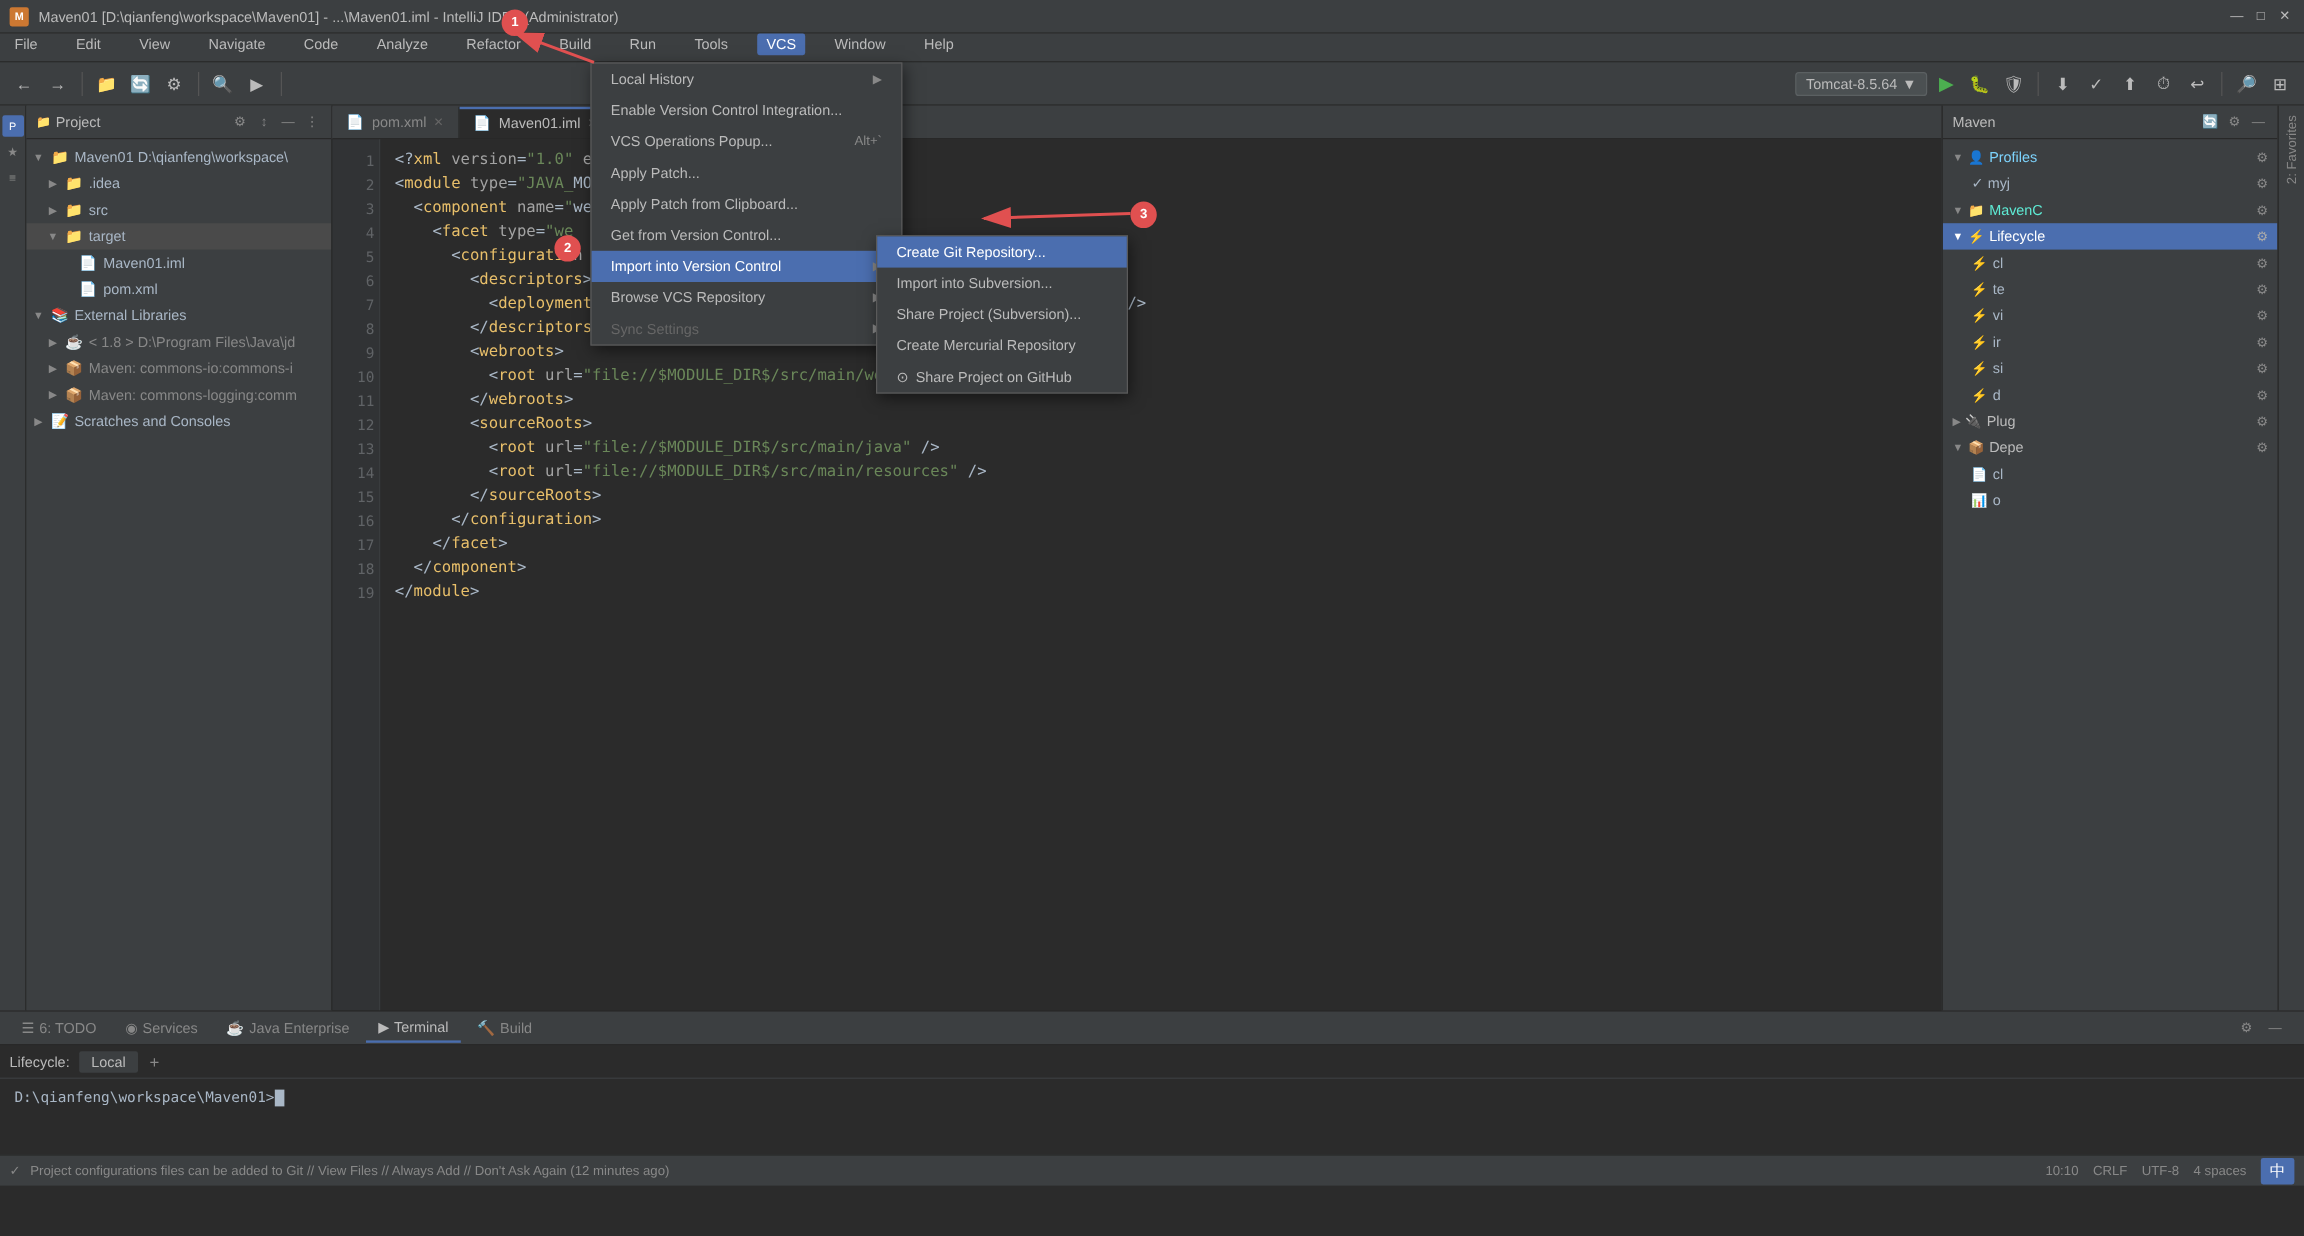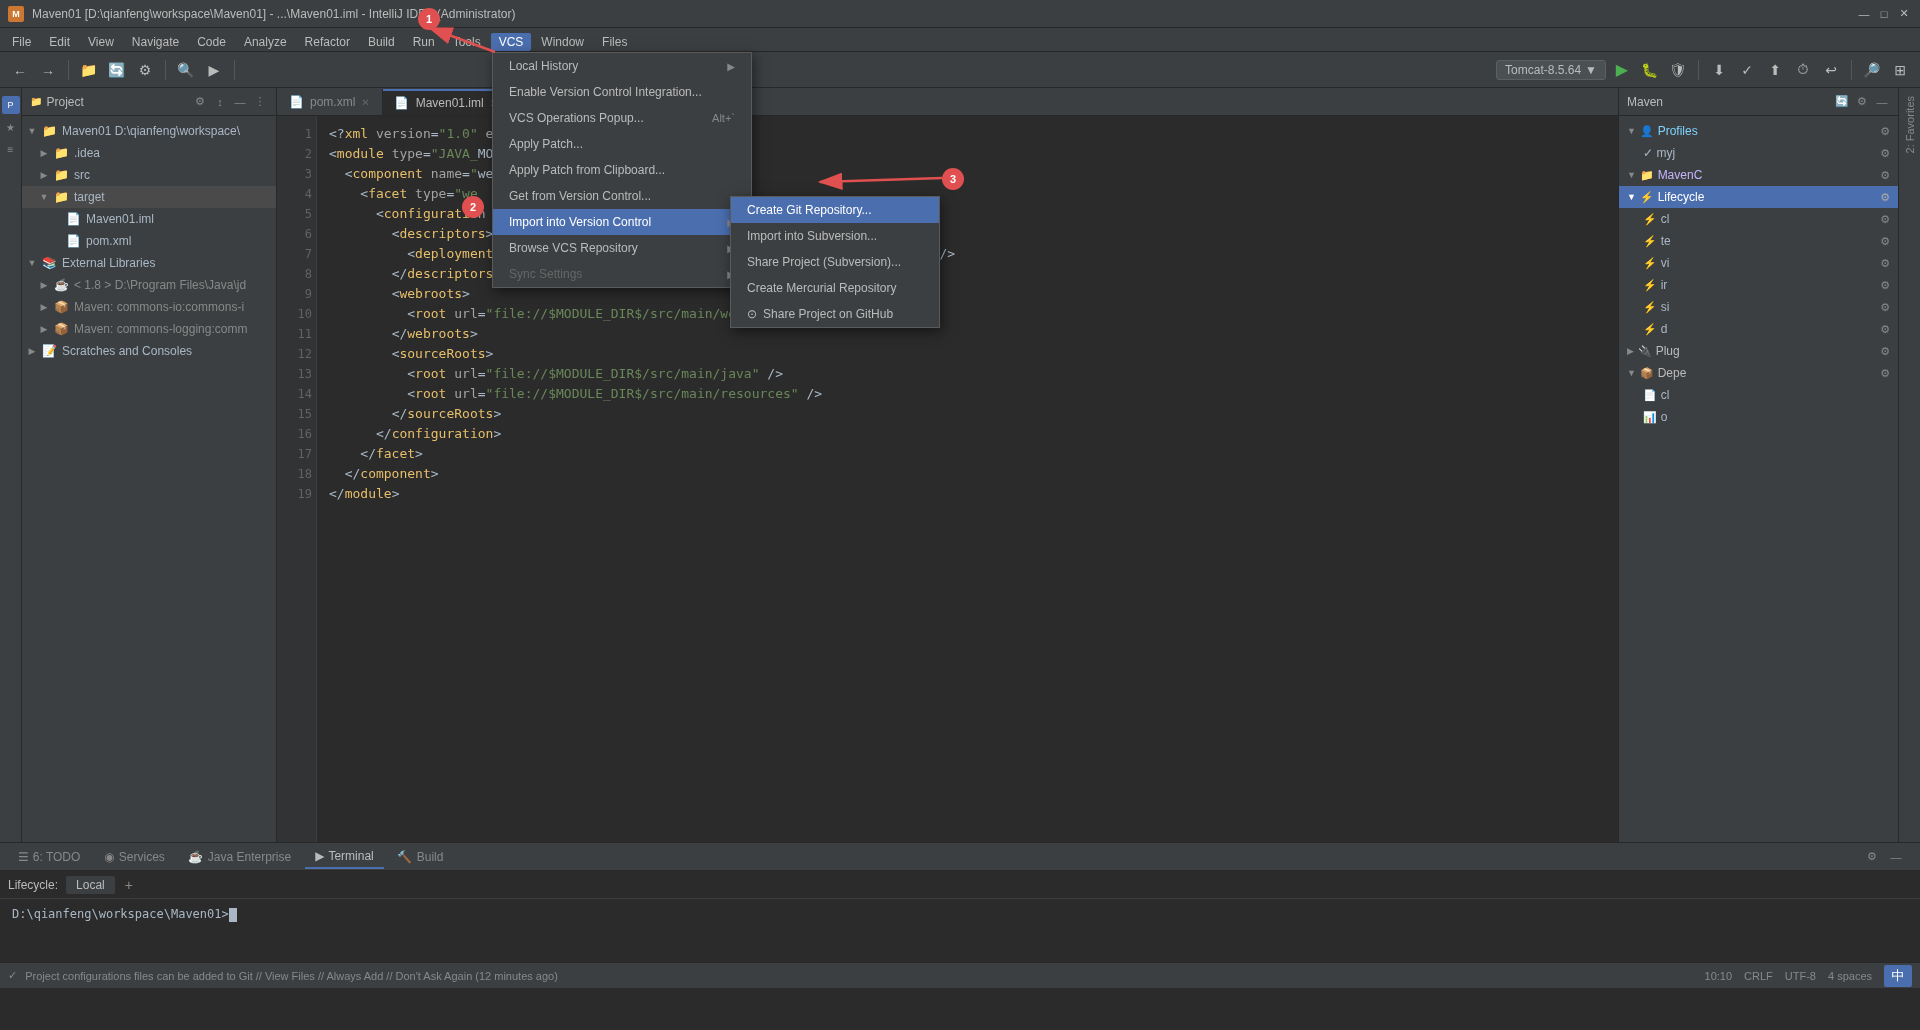--- a/index.html
+++ b/index.html
@@ -58,24 +58,24 @@
       font-size: 9px;
       font-weight: bold;
       color: white;
     }
 
     
     .menu-bar {
       height: 24px;
       background: #3c3f41;
       display: flex;
-      align-items: flex-end;
+      align-items: flex-start;
       padding: 0 4px;
       border-bottom: 1px solid #282828;
-      gap: 2px;
+      gap: 16px;
     }
     .menu-item {
       padding: 2px 8px;
       color: #bbbbbb;
       font-size: 12px;
       cursor: pointer;
       border-radius: 2px;
     }
     .menu-item.active-open {
       background: #4b6eaf;
@@ -480,21 +480,21 @@
   <div class="menu-item">View</div>
   <div class="menu-item">Navigate</div>
   <div class="menu-item">Code</div>
   <div class="menu-item">Analyze</div>
   <div class="menu-item">Refactor</div>
   <div class="menu-item">Build</div>
   <div class="menu-item">Run</div>
   <div class="menu-item">Tools</div>
   <div class="menu-item active-open">VCS</div>
   <div class="menu-item">Window</div>
-  <div class="menu-item">Files</div>
+  <div class="menu-item">Help</div>
 </div>
 
 <div class="toolbar">
   <div class="toolbar-btn">←</div>
   <div class="toolbar-btn">→</div>
   <div class="toolbar-separator"></div>
   <div class="toolbar-btn">📁</div>
   <div class="toolbar-btn">🔄</div>
   <div class="toolbar-btn">⚙</div>
   <div class="toolbar-separator"></div>
@@ -685,21 +685,21 @@
       </div>
       <div class="maven-item indent-1">
         <span style="width:12px;"></span>
         <span style="font-size:12px;color:#a9b7c6;">✓ myj</span>
         <span style="margin-left:auto;font-size:11px;color:#888;">⚙</span>
       </div>
 
       <div class="maven-item">
         <span style="font-size:9px;color:#888;">▼</span>
         <span style="font-size:11px;color:#888;">📁</span>
-        <span style="font-size:12px;color:#c4b5fd;">MavenC</span>
+        <span style="font-size:12px;color:#5eead4;">MavenC</span>
         <span style="margin-left:auto;font-size:11px;color:#888;">⚙</span>
       </div>
 
       <div class="maven-item active-item">
         <span style="font-size:9px;color:white;">▼</span>
         <span style="font-size:11px;">⚡</span>
         <span style="font-size:12px;color:white;">Lifecycle</span>
         <span style="margin-left:auto;font-size:11px;color:#aaa;">⚙</span>
       </div>
       <div class="maven-item indent-1">

